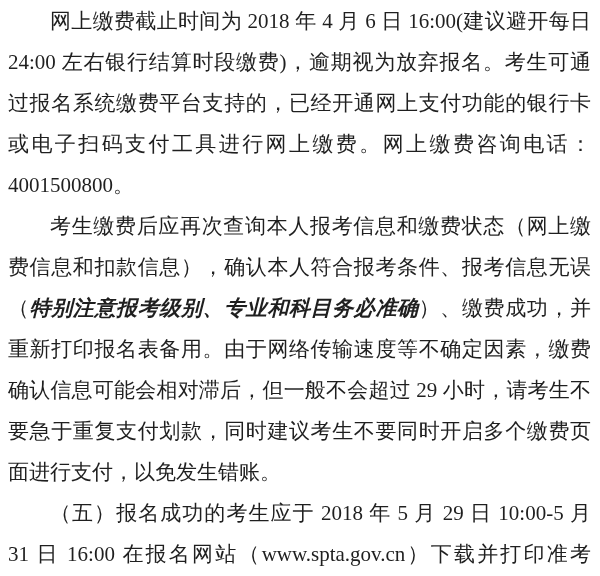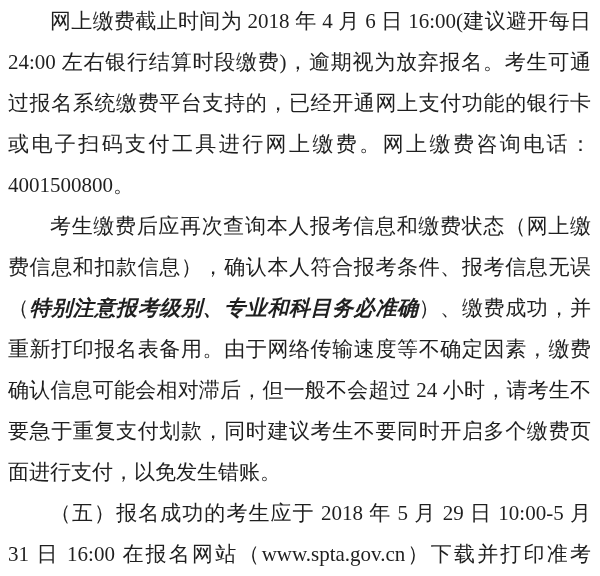--- a/index.html
+++ b/index.html
@@ -34,16 +34,16 @@
     font-weight: bold;
     font-style: italic;
   }
 </style>
 </head>
 <body>
 
 <div class="page">
   <div class="doc">
     <p>网上缴费截止时间为 2018 年 4 月 6 日 16:00(建议避开每日 24:00 左右银行结算时段缴费)，逾期视为放弃报名。考生可通过报名系统缴费平台支持的，已经开通网上支付功能的银行卡或电子扫码支付工具进行网上缴费。网上缴费咨询电话：4001500800。</p>
-    <p><span>考生缴费后应再次查询本人报考信息和缴费状态（网上缴费信息和扣款信息），确认本人符合报考条件、报考信息无误（</span><span class="bold">特别注意报考级别、专业和科目务必准确</span><span>）、缴费成功，并重新打印报名表备用。由于网络传输速度等不确定因素，缴费确认信息可能会相对滞后，但一般不会超过 24 小时，请考生不要急于重复支付划款，同时建议考生不要同时开启多个缴费页面进行支付，以免发生错账。</span></p>
+    <p><span>考生缴费后应再次查询本人报考信息和缴费状态（网上缴费信息和扣款信息），确认本人符合报考条件、报考信息无误（</span><span class="bold">特别注意报考级别、专业和科目务必准确</span><span>）、缴费成功，并重新打印报名表备用。由于网络传输速度等不确定因素，缴费确认信息可能会相对滞后，但一般不会超过 29 小时，请考生不要急于重复支付划款，同时建议考生不要同时开启多个缴费页面进行支付，以免发生错账。</span></p>
     <p>（五）报名成功的考生应于 2018 年 5 月 29 日 10:00-5 月 31 日 16:00 在报名网站（www.spta.gov.cn）下载并打印准考证，逾期视为放弃考试。考生下载准考证中遇有问题，或发现下载后的准考证报考信息有误，请及时与本人相应的现场审核（咨询）点联系。</p>
   </div>
 </div>
 
 </body></html>

